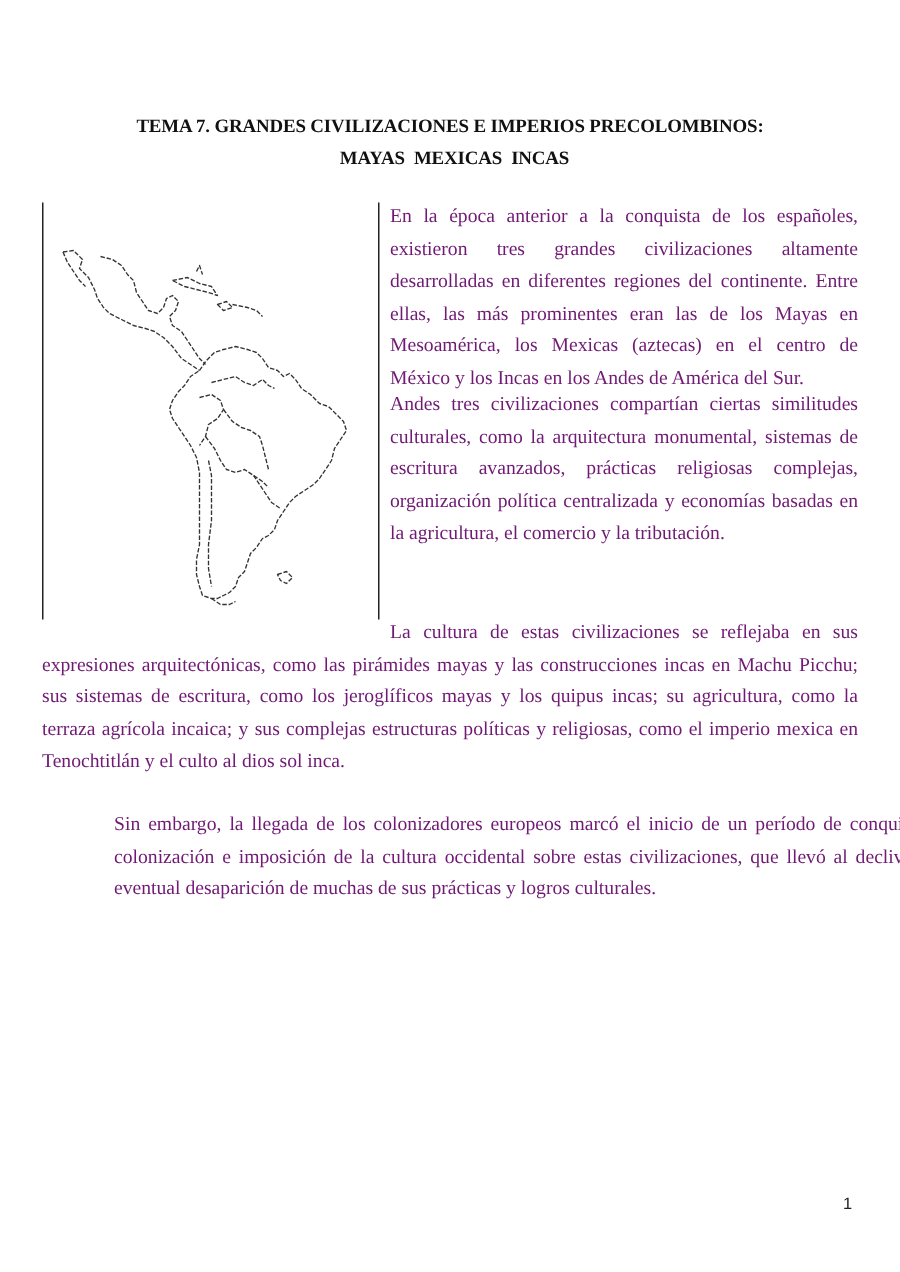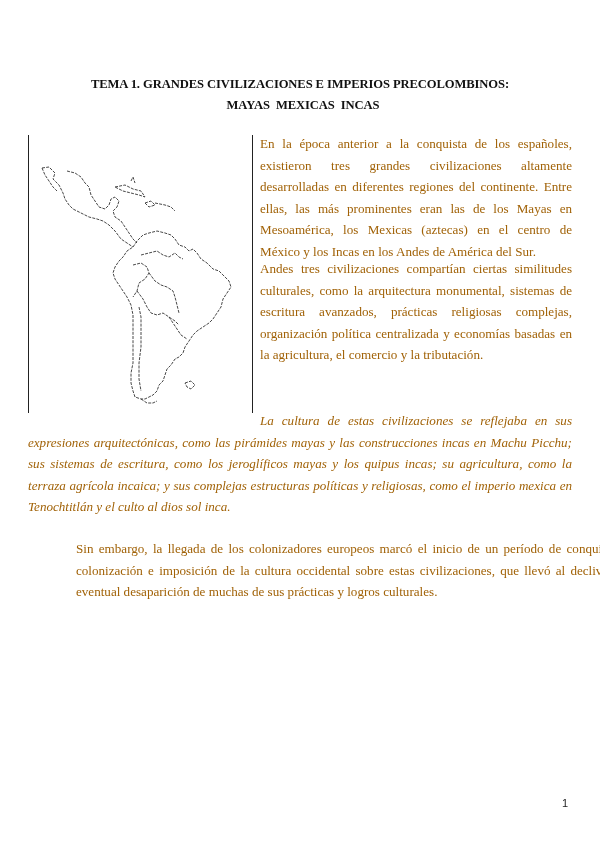--- a/index.html
+++ b/index.html
@@ -5,32 +5,32 @@
   html, body { margin:0; padding:0; background:#ffffff; }
   body { width:600px; height:848px; position:relative; overflow:hidden;
          font-family:"Liberation Serif","DejaVu Serif",serif; color:#1a1a1a; }
   .title { position:absolute; left:0; width:600px; text-align:center;
            font-weight:bold; font-size:12.6px; letter-spacing:-0.1px; color:#111; }
   .title.l1 { top:77px; }
   .title.l2 { top:98px; padding-left:6px; box-sizing:border-box; word-spacing:3px; }
   .map-frame { position:absolute; left:28px; top:135px; width:225px; height:278px;
                border-left:1.5px solid #222; border-right:1.5px solid #222; box-sizing:border-box; }
   .map-frame svg { position:absolute; left:0; top:0; }
-  .para { position:absolute; font-size:13.1px; line-height:21.5px; text-align:justify; color:#a16207; }
+  .para { position:absolute; font-size:13.1px; line-height:21.5px; text-align:justify; color:#701a75; }
   .p1 { left:260px; top:133px; width:312px; }
   .p2 { left:260px; top:258px; width:312px; }
-  .p3 { left:28px; top:410px; width:544px; text-indent:232px;font-style:italic; }
+  .p3 { left:28px; top:410px; width:544px; text-indent:232px; }
   .p4 { left:28px; top:538px; width:544px;margin-left:48px; }
   .pagenum { position:absolute; left:562px; top:797px; font-family:"Liberation Sans",sans-serif;
              font-size:11px; color:#222; }
 </style>
 </head>
 <body>
 
-<div class="title l1">TEMA 1. GRANDES CIVILIZACIONES E IMPERIOS PRECOLOMBINOS:</div>
+<div class="title l1">TEMA 7. GRANDES CIVILIZACIONES E IMPERIOS PRECOLOMBINOS:</div>
 <div class="title l2">MAYAS  MEXICAS  INCAS</div>
 
 <div class="map-frame">
   <svg width="222" height="278" viewBox="0 0 222 278">
     <g fill="none" stroke="#333" stroke-width="0.9" stroke-dasharray="3 1.2" stroke-linejoin="round">
 
       <path d="M13,33 L20,32 L26,38 L24,44 L30,50 L34,58 L36,64 L40,70 L44,74 L52,78 L60,82 L68,84 L74,86 L80,90 L86,96 L92,104 L98,108 L104,112"></path>
       <path d="M13,33 L16,40 L20,46 L24,52 L28,56"></path>
       <path d="M38,36 L46,38 L52,42 L56,48 L60,52 L62,60 L66,66 L70,72 L76,74 L80,70 L82,64 L86,62 L90,66 L88,72 L84,76 L86,82 L92,86 L96,92 L100,98 L104,104 L108,108"></path>
 

